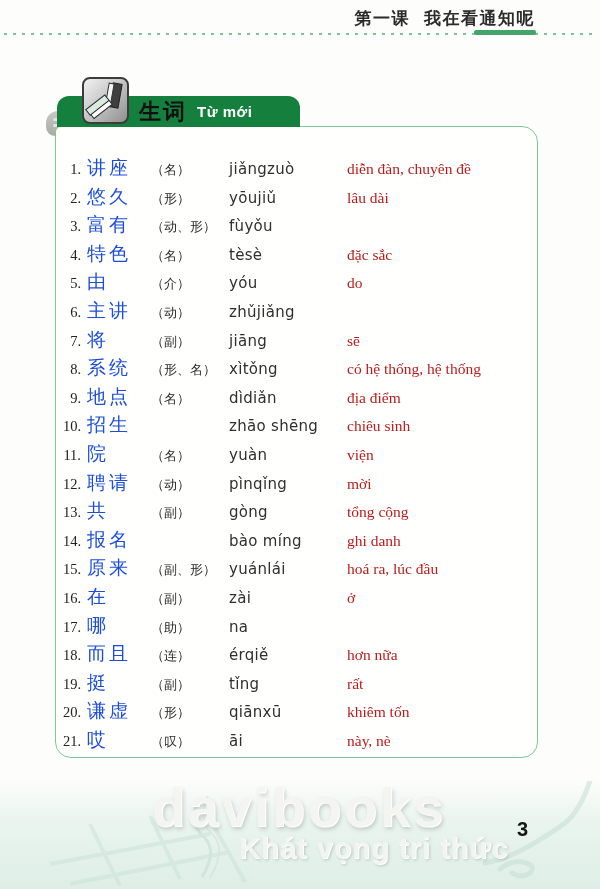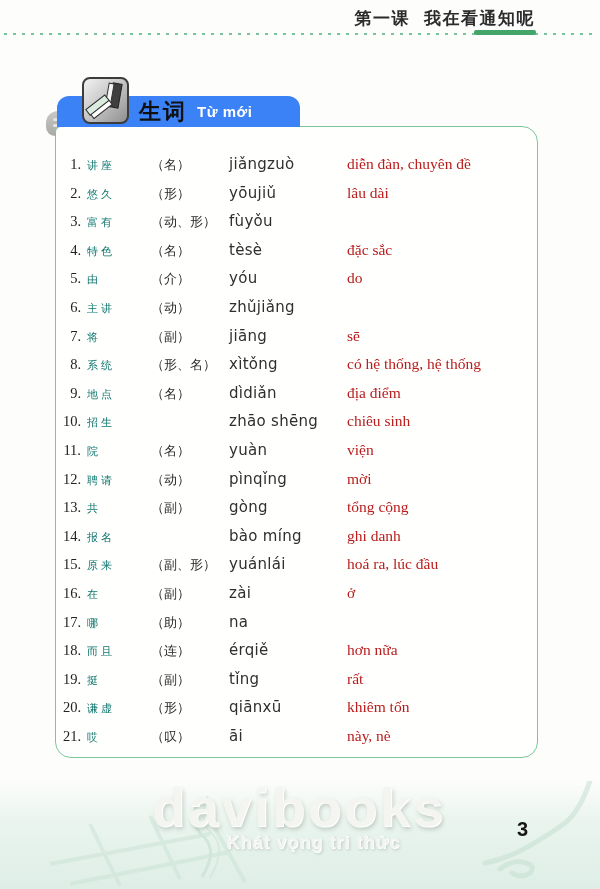--- a/index.html
+++ b/index.html
@@ -34,21 +34,21 @@
     background:linear-gradient(180deg,#c9c9c6,#a8a8a5);
     border-radius:12px 12px 9px 9px; z-index:1;
   }
   .clip:before {
     content:""; position:absolute; left:7px; right:7px; top:7px; height:3px;
     background:#e4e4e1; border-radius:2px;
     box-shadow:0 6px 0 #e4e4e1;
   }
   .section-tab {
     position:absolute; left:57px; top:96px; width:243px; height:31px;
-    background:#3b82f6; border-radius:12px 12px 0 0;
+    background:#15803d; border-radius:12px 12px 0 0;
     z-index:3; display:flex; align-items:center;
   }
   .section-title-zh {
     margin-left:82px; font-size:22px; font-weight:bold; color:#101010;
     letter-spacing:2px; font-family:"Liberation Serif", serif;
   }
   .section-title-vi {
     margin-left:10px; font-size:15px; font-weight:bold; color:#ffffff;
     font-family:"Liberation Sans", sans-serif; letter-spacing:0.5px;
   }
@@ -72,21 +72,21 @@
     grid-template-columns: 92px 78px 118px 1fr;
     align-items:baseline;
     height:28.6px;
     padding-left:3px;
   }
   .cell-word { display:flex; align-items:baseline; }
   .row-no {
     width:22px; text-align:right; margin-right:6px;
     font-size:14.5px; color:#222;
   }
-  .row-word { font-size:11px; color:#0f766e; letter-spacing:3px; }
+  .row-word { font-size:19px; color:#1d4ed8; letter-spacing:3px; }
   .row-pos  { font-size:13px; color:#2a2a2a; }
   .row-pinyin {
     font-size:15px; color:#2f2f2f;
     font-family:"DejaVu Sans", sans-serif; letter-spacing:0.3px;
   }
   .row-meaning { font-size:15.5px; color:#b91c1c; }
 
   
   .bottom-band {
     position:absolute; left:0; bottom:0; width:600px; height:110px;
@@ -96,23 +96,23 @@
   .watermark-1 {
     position:absolute; left:152px; top:776px;
     font-family:"Liberation Sans", sans-serif;
     font-size:54px; font-weight:bold; letter-spacing:3px;
     color:#f4f4f0;
     text-shadow:1px 1px 0 #ffffff, 2px 3px 4px rgba(140,150,142,0.45);
     z-index:2;
     text-align:right;
   }
   .watermark-2 {
-    position:absolute; left:226px; top:832px;
+    position:absolute; left:239px; top:832px;
     font-family:"Liberation Sans", sans-serif;
-    font-size:18px; font-weight:bold; letter-spacing:1px;
+    font-size:29px; font-weight:bold; letter-spacing:1px;
     color:#f1f4f0;
     text-shadow:1px 1px 0 #ffffff, 2px 2px 3px rgba(140,150,142,0.45);
     z-index:2;
   }
   .page-number {
     position:absolute; left:517px; top:818px;
     font-family:"Liberation Sans", sans-serif;
     font-size:20px; font-weight:bold; color:#161616; z-index:3;
   }
 </style>

